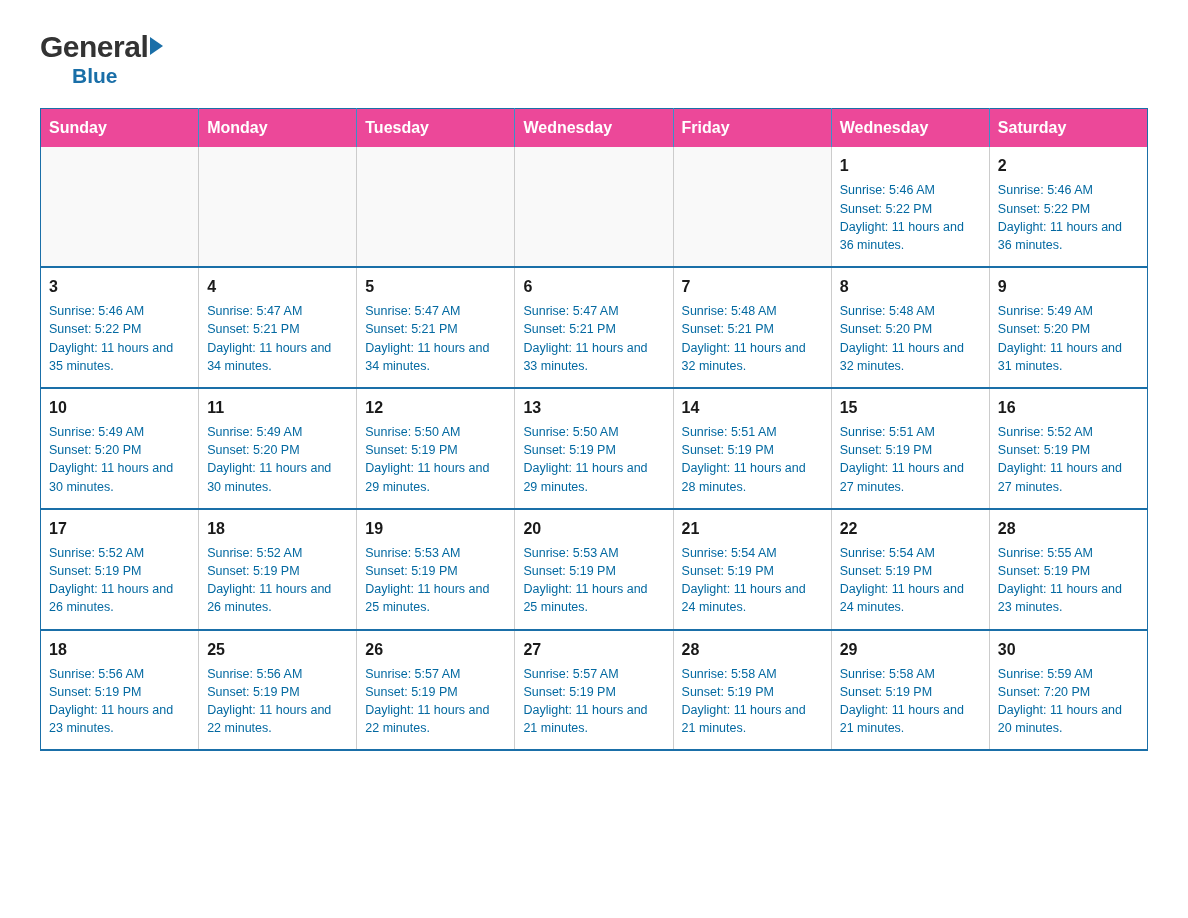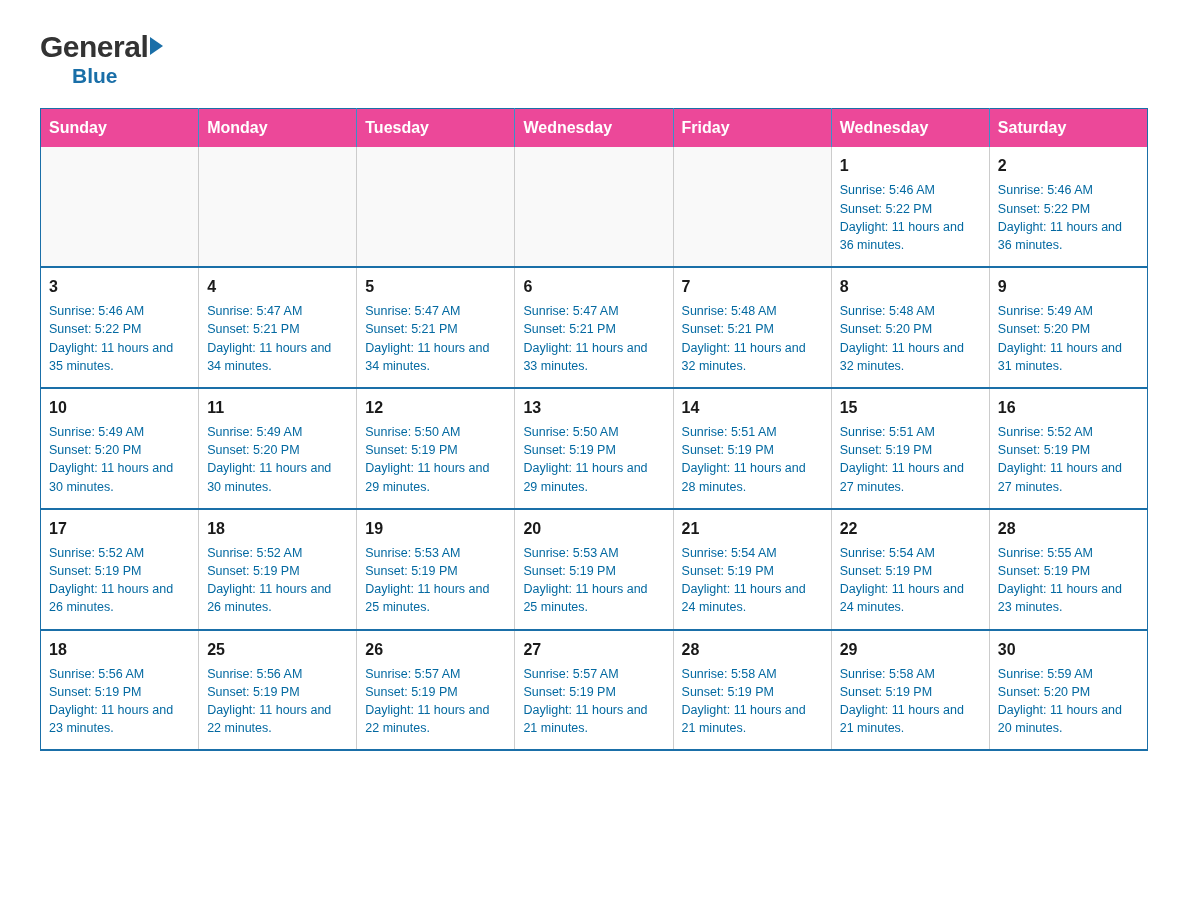--- a/index.html
+++ b/index.html
@@ -324,18 +324,18 @@
         </td>
         <td>
           <span class="day-number">29</span>
           <div class="day-info" style="white-space: pre-line;">Sunrise: 5:58 AM
 Sunset: 5:19 PM
 Daylight: 11 hours and 21 minutes.</div>
         </td>
         <td>
           <span class="day-number">30</span>
           <div class="day-info" style="white-space: pre-line;">Sunrise: 5:59 AM
-Sunset: 5:20 PM
+Sunset: 7:20 PM
 Daylight: 11 hours and 20 minutes.</div>
         </td>
       </tr>
     </tbody>
 </table>
 
 </body></html>

